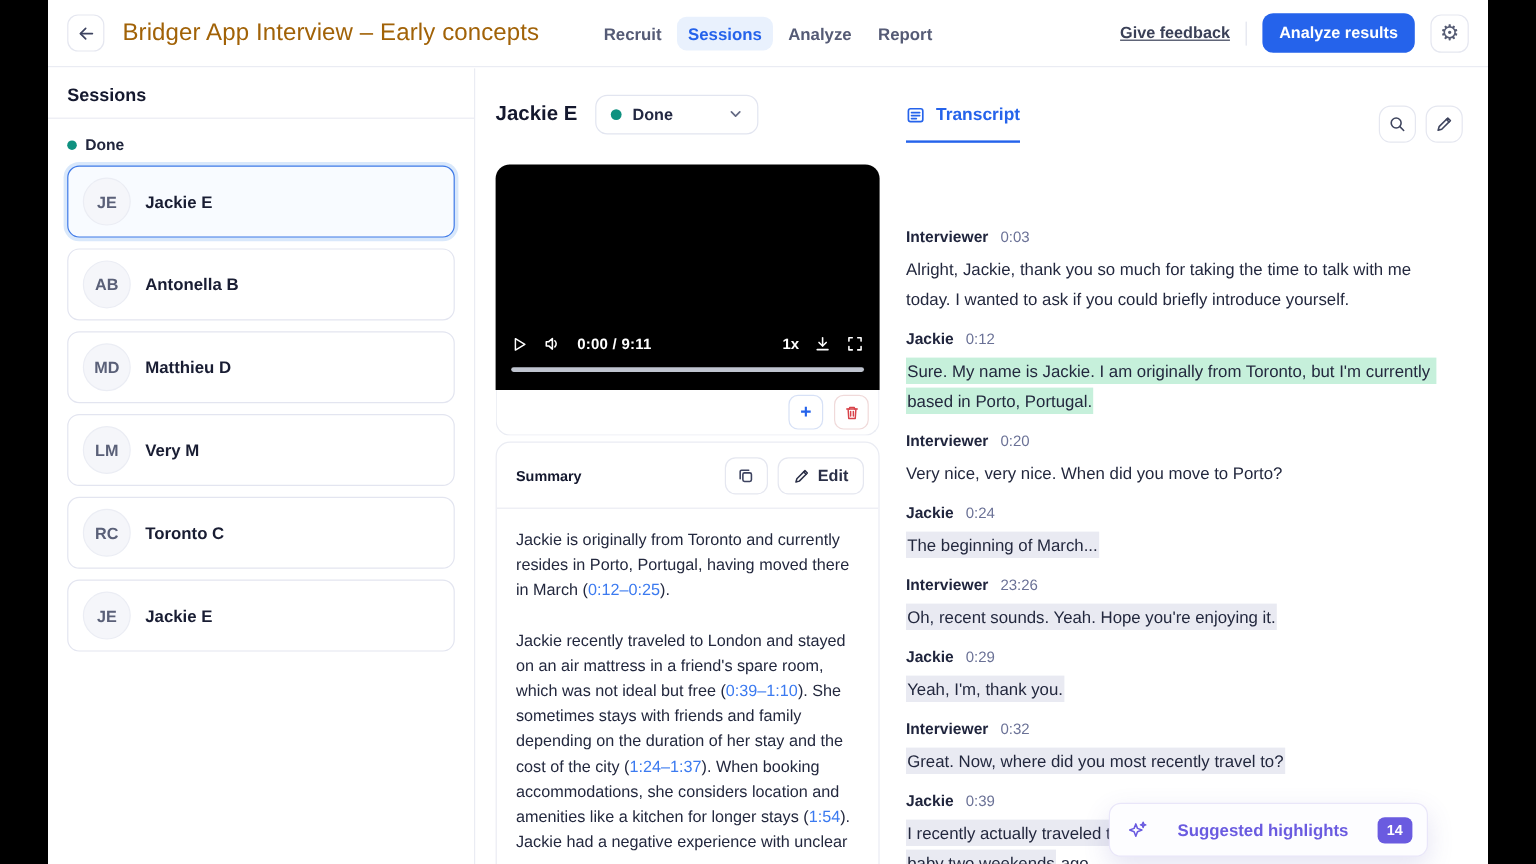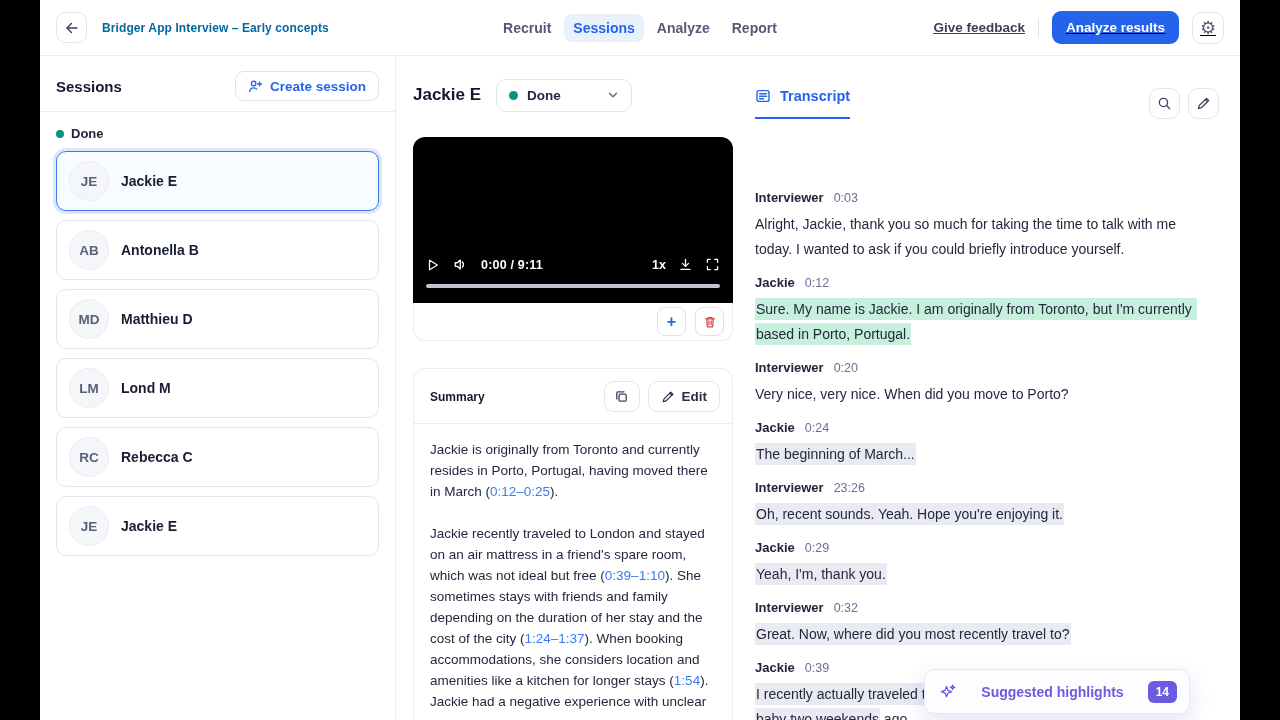--- a/index.html
+++ b/index.html
@@ -8,25 +8,25 @@
   .screen { position:relative; width:1280px; height:720px; background:#000; overflow:hidden; }
   .app { position:absolute; left:40px; top:0; width:1200px; height:720px; background:#fff; overflow:hidden; }
 
   
   svg.ic { display:block; fill:none; stroke:currentColor; stroke-width:1.4; stroke-linecap:round; stroke-linejoin:round; }
   .iconbtn { display:flex; align-items:center; justify-content:center; background:#fff; border:1px solid #e5e7f0; border-radius:9px; cursor:pointer; }
 
   
   .app-header { position:relative; height:56px; border-bottom:1px solid #eaecf3; display:flex; align-items:center; padding:0 16px; background:#fff; }
   .back-btn { width:31px; height:31px; color:#3d4360; }
-  .doc-title { margin-left:15px; font-size:12px; font-weight:700; color:#0369a1; letter-spacing:.1px; }
+  .doc-title { margin-left:15px; font-size:20px; font-weight:400; color:#a16207; letter-spacing:.1px; }
   .crumbs { position:absolute; left:50%; transform:translateX(-50%); display:flex; align-items:center; gap:4px; }
   .crumb { font-size:14px; font-weight:600; color:#555b76; padding:6px 9px; border-radius:8px; display:flex; align-items:center; gap:6px; cursor:pointer; }
   .crumb.active { background:#e9f1fd; color:#2563eb; font-weight:700; }
-  .header-right { margin-left:auto; display:flex; align-items:center; gap:13px;text-decoration:underline; }
+  .header-right { margin-left:auto; display:flex; align-items:center; gap:13px; }
   .feedback-link { font-size:13.5px; font-weight:600; color:#3a4057; text-decoration:underline; cursor:pointer; }
   .vdivider { width:1px; height:20px; background:#e1e4ee; }
   .primary-btn { background:#2563eb; color:#fff; font-size:13.5px; font-weight:700; border:none; border-radius:9px; padding:9px 14px; cursor:pointer; font-family:inherit; }
   .gear-btn { width:32px; height:32px; color:#565c74; font-size:18px; font-family:"DejaVu Sans", sans-serif; }
 
   
   .sidebar { position:absolute; left:0; top:57px; bottom:0; width:356px; border-right:1px solid #eaecf3; background:#fff; }
   .sidebar-top { display:flex; align-items:center; justify-content:space-between; padding:14px 16px 10px; }
   .sidebar-title { font-size:15px; font-weight:800; color:#14182e; }
   .create-btn { display:flex; align-items:center; gap:7px; height:30px; padding:0 12px; background:#fff; border:1px solid #dde4f3; border-radius:9px; color:#2563eb; font-size:13.5px; font-weight:700; cursor:pointer; font-family:inherit; }
@@ -48,21 +48,21 @@
   .status-label { font-size:13.5px; font-weight:600; color:#232842; }
   .status-chev { margin-left:auto; color:#646a84; display:flex; }
   .bar-spacer { flex:1; }
   .pill-btn { display:flex; align-items:center; gap:7px; height:32px; padding:0 13px; background:#fff; border:1px solid #dce4f6; border-radius:9px; color:#2563eb; font-size:13.5px; font-weight:700; cursor:pointer; font-family:inherit; }
   .details-wrap { border:2px solid #3f7ae8; padding:3px; margin-left:7px; }
   .details-btn { background:#edf4fe; border-color:#c9d9f7; }
   .dl-btn { width:32px; height:32px; margin-left:12px; color:#5a6078; }
 
   
   .video-card { position:absolute; left:373px; top:137px; width:320px; }
-  .video-screen { position:relative; height:166px; background:#000; border-radius:12px 12px 0 0;padding-left:48px; }
+  .video-screen { position:relative; height:188px; background:#000; border-radius:12px 12px 0 0;padding-left:48px; }
   .vp-controls { position:absolute; left:13px; right:13px; bottom:31px; display:flex; align-items:center; gap:13px; color:#fff; }
   .vp-time { font-size:12.5px; font-weight:600; letter-spacing:.2px; }
   .vp-right { margin-left:auto; display:flex; align-items:center; gap:12px; }
   .vp-speed { font-size:12.5px; font-weight:700; }
   .vp-progress { position:absolute; left:13px; right:13px; bottom:15px; height:4px; border-radius:2px; background:#bfc4cf; }
   .video-footer { height:38px; border:1px solid #eaecf3; border-top:none; border-radius:0 0 12px 12px; display:flex; align-items:center; justify-content:flex-end; gap:9px; padding:0 8px; background:#fff; }
   .add-btn { width:29px; height:29px; border:1px solid #d7e1f6; border-radius:8px; color:#2563eb; font-size:16px; font-weight:600; display:flex; align-items:center; justify-content:center; background:#fff; cursor:pointer; }
   .trash-btn { width:29px; height:29px; border:1px solid #f0dada; border-radius:8px; color:#d8434a; }
 
   
@@ -167,29 +167,20 @@
         <button class="primary-btn">Analyze results</button>
         <button class="iconbtn gear-btn">
           <span>⚙</span>
         </button>
       </div>
     </div>
 
     <div class="sidebar">
       <div class="sidebar-top">
         <div class="sidebar-title">Sessions</div>
-        <button class="create-btn">
-          <svg class="ic" width="15" height="15" viewBox="0 0 16 16">
-            <circle cx="6" cy="4.8" r="2.4"></circle>
-            <path d="M1.8 13.2c.5-2.5 2.1-3.8 4.2-3.8 1.3 0 2.4.5 3.1 1.4"></path>
-            <path d="M12.4 3.2v4.2"></path>
-              <path d="M10.3 5.3h4.2"></path>
-          </svg>
-          <span>Create session</span>
-        </button>
       </div>
       <div class="sidebar-sep"></div>
       <div class="sidebar-body">
         <div class="group-label">
           <span class="group-dot"></span>
           <span class="group-text">Done</span>
         </div>
         <div>
 
             <div class="session-card selected">
@@ -213,29 +204,29 @@
               <span class="avatar">MD</span>
               <span>
                 <div class="s-name">Matthieu D</div>
 
               </span>
             </div>
 
             <div class="session-card">
               <span class="avatar">LM</span>
               <span>
-                <div class="s-name">Lond M</div>
+                <div class="s-name">Very M</div>
 
               </span>
             </div>
 
             <div class="session-card">
               <span class="avatar">RC</span>
               <span>
-                <div class="s-name">Rebecca C</div>
+                <div class="s-name">Toronto C</div>
 
               </span>
             </div>
 
             <div class="session-card">
               <span class="avatar">JE</span>
               <span>
                 <div class="s-name">Jackie E</div>
 
               </span>

